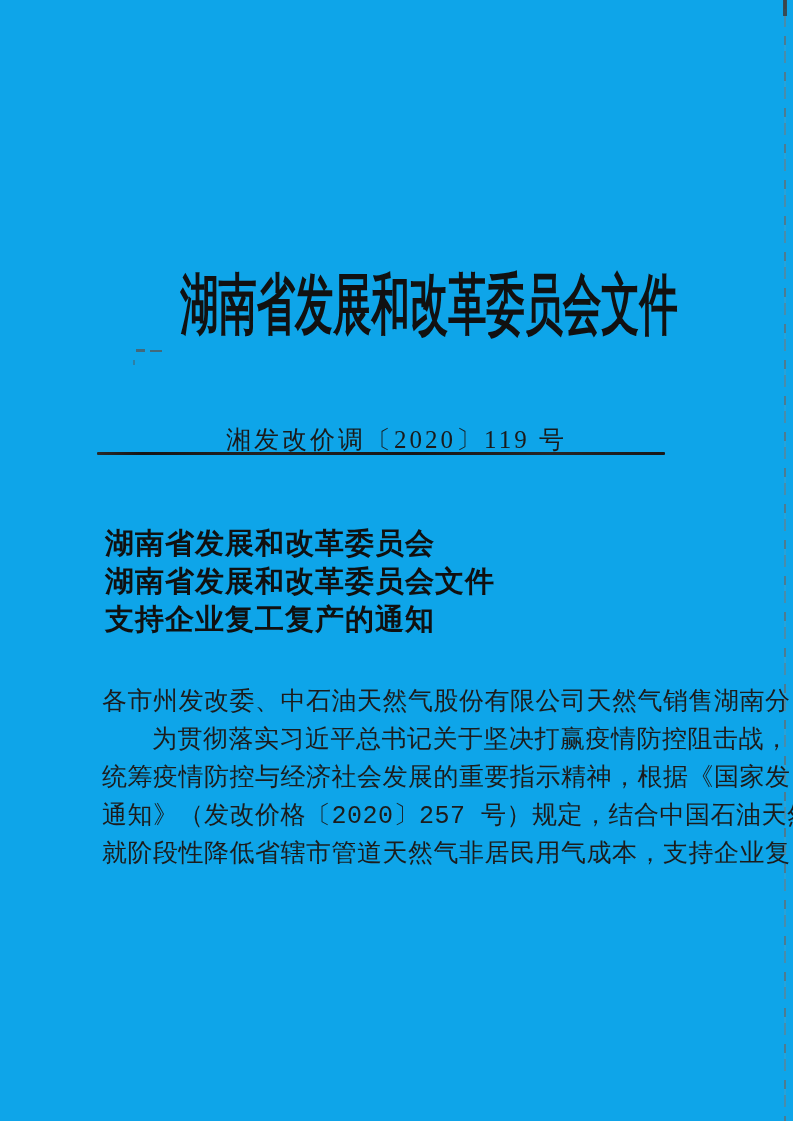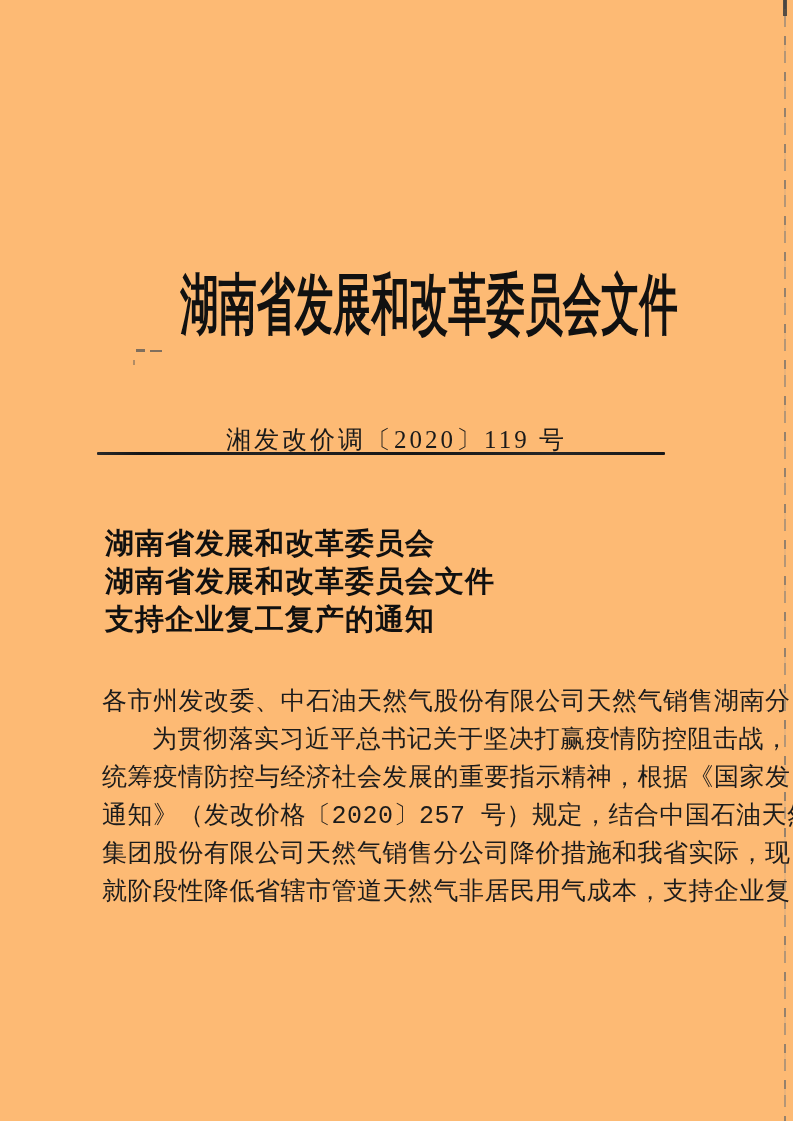--- a/index.html
+++ b/index.html
@@ -4,21 +4,21 @@
 <style>
   html, body {
     margin: 0;
     padding: 0;
     background: #ffffff;
   }
   .page {
     position: relative;
     width: 793px;
     height: 1121px;
-    background: #fdba74;
+    background: #0ea5e9;
     overflow: hidden;
     font-family: "Liberation Serif", "DejaVu Serif", serif;
     color: #1e1e1e;
   }
 
   
   .banner-wrap {
     position: absolute;
     top: 266px;
     left: 0;
@@ -163,17 +163,16 @@
     <div>湖南省发展和改革委员会</div>
     <div>湖南省发展和改革委员会文件</div>
     <div>支持企业复工复产的通知</div>
   </div>
 
   <div class="body-text">
     <div class="body-line">各市州发改委、中石油天然气股份有限公司天然气销售湖南分</div>
     <div class="body-line indent">为贯彻落实习近平总书记关于坚决打赢疫情防控阻击战，</div>
     <div class="body-line">统筹疫情防控与经济社会发展的重要指示精神，根据《国家发</div>
     <div class="body-line">通知》（发改价格〔2020〕257 号）规定，结合中国石油天然气</div>
-    <div class="body-line">集团股份有限公司天然气销售分公司降价措施和我省实际，现</div>
     <div class="body-line">就阶段性降低省辖市管道天然气非居民用气成本，支持企业复</div>
   </div>
 
 </div>
 
 </body></html>

